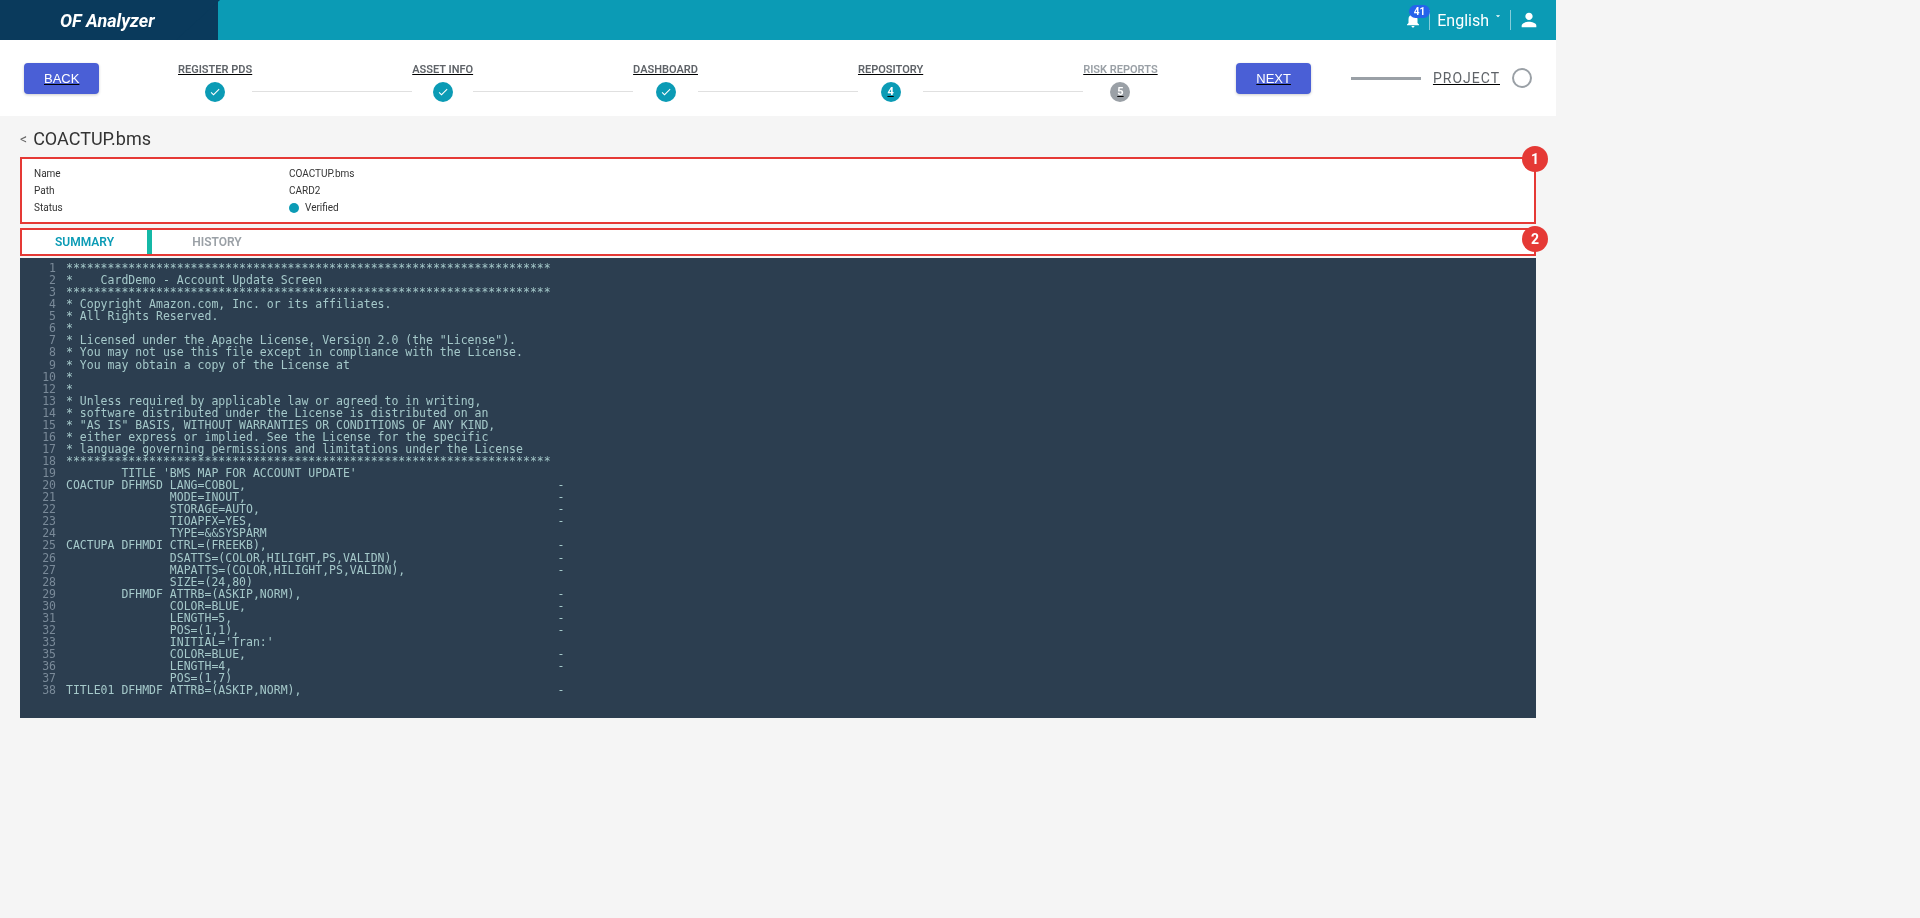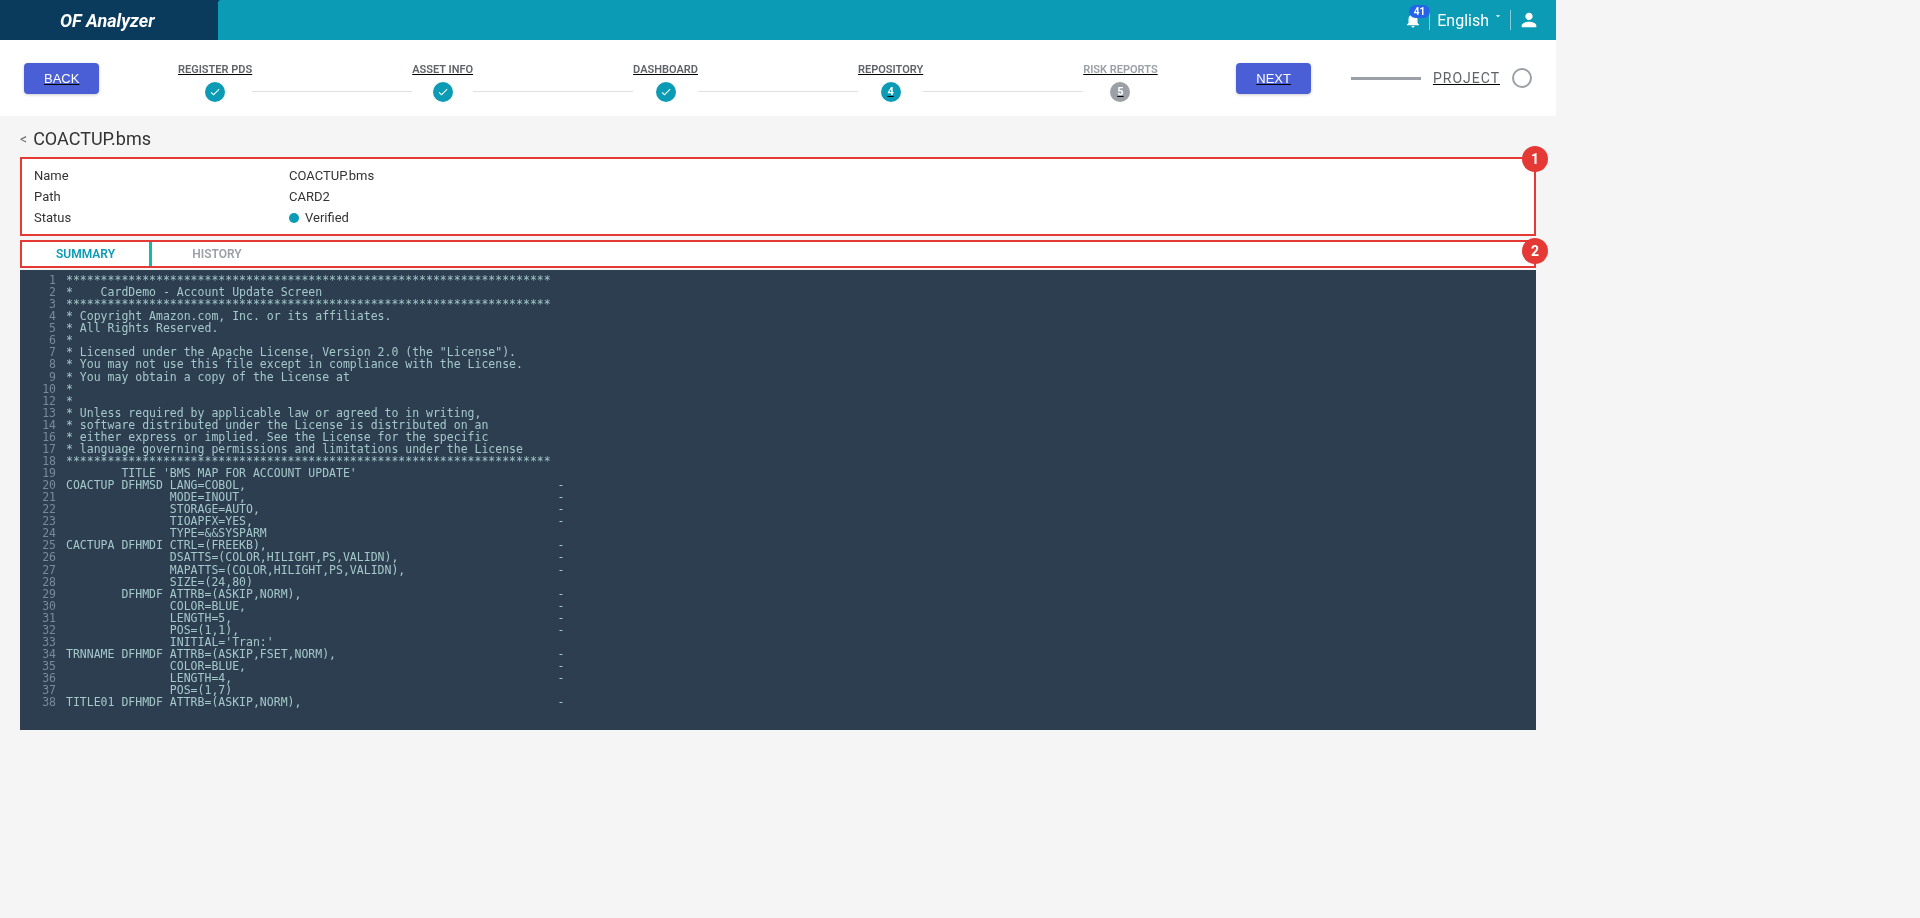--- a/index.html
+++ b/index.html
@@ -28,30 +28,30 @@
     .project-indicator { display: flex; align-items: center; gap: 12px; margin-left: 40px; }
     .project-label { font-size: 14px; color: #5f6368; letter-spacing: 1px; }
     .project-bar { width: 70px; height: 3px; background: #9aa0a6; }
     .project-circle { width: 20px; height: 20px; border: 2px solid #9aa0a6; border-radius: 50%; }
     
     .content { padding: 12px 20px 0 20px; }
     .breadcrumb { display: flex; align-items: center; gap: 6px; font-size: 18px; color: #333; margin-bottom: 8px; }
     .breadcrumb-chev { font-size: 14px; color: #666; cursor: pointer; }
     
     .details-box { border: 2px solid #e53935; background: white; padding: 6px 12px; position: relative; margin-bottom: 4px; }
-    .details-row { display: flex; padding: 3px 0; font-size: 13px; }
+    .details-row { display: flex; padding: 3px 0; font-size: 10px; }
     .details-label { width: 255px; color: #333; }
     .details-value { flex: 1; color: #333; display: flex; align-items: center; gap: 6px; }
     .status-dot { width: 10px; height: 10px; border-radius: 50%; background: #0b9bb5; }
     .annot-circle { position: absolute; right: -14px; width: 26px; height: 26px; border-radius: 50%; background: #e53935; color: white; display: flex; align-items: center; justify-content: center; font-weight: bold; font-size: 14px; }
     .annot-circle.a1 { top: -13px; }
     
     .tabs-box { border: 2px solid #e53935; background: white; position: relative; margin-bottom: 2px; display: flex; }
     .tab { padding: 5px 0; width: 130px; font-size: 12px; font-weight: 600; text-align: center; cursor: pointer; color: #9aa0a6; }
-    .tab.active { color: #0b9bb5; border-right: 3px solid #14b8a6; }
+    .tab.active { color: #0b9bb5; border-right: 5px solid #14b8a6; }
     .annot-circle.a2 { top: -4px; right: -14px; }
     
     .code-area { background: #2c3e50; color: #d4d4d4; font-family: "Consolas", "Monaco", monospace; font-size: 11.5px; line-height: 1.05; padding: 4px 0; overflow: auto; height: 460px; }
     .code-line { display: flex; padding: 0 10px; white-space: pre; }
     .line-num { width: 26px; text-align: right; color: #7a8a99; margin-right: 10px; flex-shrink: 0; user-select: none; }
     .code-text { color: #a5c9ca; }
     
     svg { display: block; }
   </style>
 </head>
@@ -174,37 +174,37 @@
       <div class="code-line"><span class="line-num">4</span><span class="code-text">* Copyright Amazon.com, Inc. or its affiliates.</span></div>
       <div class="code-line"><span class="line-num">5</span><span class="code-text">* All Rights Reserved.</span></div>
       <div class="code-line"><span class="line-num">6</span><span class="code-text">*</span></div>
       <div class="code-line"><span class="line-num">7</span><span class="code-text">* Licensed under the Apache License, Version 2.0 (the "License").</span></div>
       <div class="code-line"><span class="line-num">8</span><span class="code-text">* You may not use this file except in compliance with the License.</span></div>
       <div class="code-line"><span class="line-num">9</span><span class="code-text">* You may obtain a copy of the License at</span></div>
       <div class="code-line"><span class="line-num">10</span><span class="code-text">*</span></div>
       <div class="code-line"><span class="line-num">12</span><span class="code-text">*</span></div>
       <div class="code-line"><span class="line-num">13</span><span class="code-text">* Unless required by applicable law or agreed to in writing,</span></div>
       <div class="code-line"><span class="line-num">14</span><span class="code-text">* software distributed under the License is distributed on an</span></div>
+      <div class="code-line"><span class="line-num">15</span><span class="code-text">* "AS IS" BASIS, WITHOUT WARRANTIES OR CONDITIONS OF ANY KIND,</span></div>
       <div class="code-line"><span class="line-num">16</span><span class="code-text">* either express or implied. See the License for the specific</span></div>
       <div class="code-line"><span class="line-num">17</span><span class="code-text">* language governing permissions and limitations under the License</span></div>
       <div class="code-line"><span class="line-num">18</span><span class="code-text">**********************************************************************</span></div>
       <div class="code-line"><span class="line-num">19</span><span class="code-text">        TITLE 'BMS MAP FOR ACCOUNT UPDATE'</span></div>
       <div class="code-line"><span class="line-num">20</span><span class="code-text">COACTUP DFHMSD LANG=COBOL,                                             -</span></div>
       <div class="code-line"><span class="line-num">21</span><span class="code-text">               MODE=INOUT,                                             -</span></div>
       <div class="code-line"><span class="line-num">22</span><span class="code-text">               STORAGE=AUTO,                                           -</span></div>
       <div class="code-line"><span class="line-num">23</span><span class="code-text">               TIOAPFX=YES,                                            -</span></div>
       <div class="code-line"><span class="line-num">24</span><span class="code-text">               TYPE=&amp;&amp;SYSPARM</span></div>
       <div class="code-line"><span class="line-num">25</span><span class="code-text">CACTUPA DFHMDI CTRL=(FREEKB),                                          -</span></div>
       <div class="code-line"><span class="line-num">26</span><span class="code-text">               DSATTS=(COLOR,HILIGHT,PS,VALIDN),                       -</span></div>
       <div class="code-line"><span class="line-num">27</span><span class="code-text">               MAPATTS=(COLOR,HILIGHT,PS,VALIDN),                      -</span></div>
       <div class="code-line"><span class="line-num">28</span><span class="code-text">               SIZE=(24,80)</span></div>
       <div class="code-line"><span class="line-num">29</span><span class="code-text">        DFHMDF ATTRB=(ASKIP,NORM),                                     -</span></div>
       <div class="code-line"><span class="line-num">30</span><span class="code-text">               COLOR=BLUE,                                             -</span></div>
       <div class="code-line"><span class="line-num">31</span><span class="code-text">               LENGTH=5,                                               -</span></div>
       <div class="code-line"><span class="line-num">32</span><span class="code-text">               POS=(1,1),                                              -</span></div>
       <div class="code-line"><span class="line-num">33</span><span class="code-text">               INITIAL='Tran:'</span></div>
-      <div class="code-line"><span class="line-num">34</span><span class="code-text">TRNNAME DFHMDF ATTRB=(ASKIP,FSET,NORM),                                -</span></div>
       <div class="code-line"><span class="line-num">35</span><span class="code-text">               COLOR=BLUE,                                             -</span></div>
       <div class="code-line"><span class="line-num">36</span><span class="code-text">               LENGTH=4,                                               -</span></div>
       <div class="code-line"><span class="line-num">37</span><span class="code-text">               POS=(1,7)</span></div>
       <div class="code-line"><span class="line-num">38</span><span class="code-text">TITLE01 DFHMDF ATTRB=(ASKIP,NORM),                                     -</span></div>
     </div>
 </div>
 
 </body></html>

